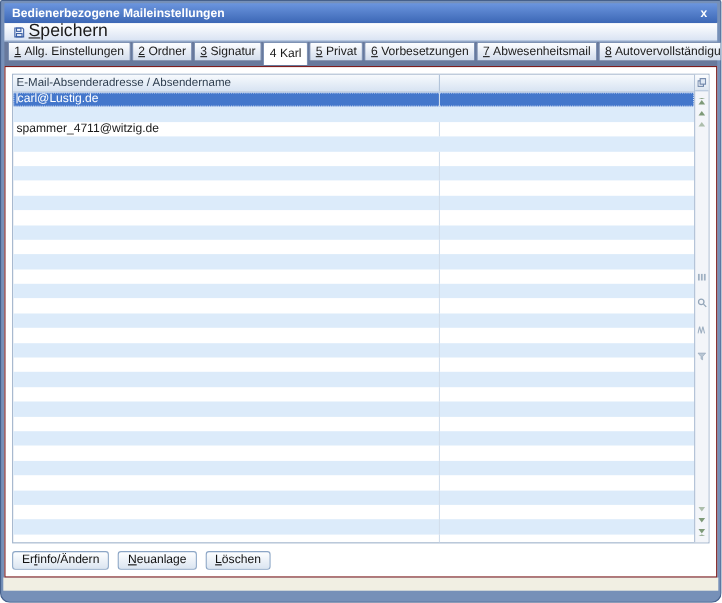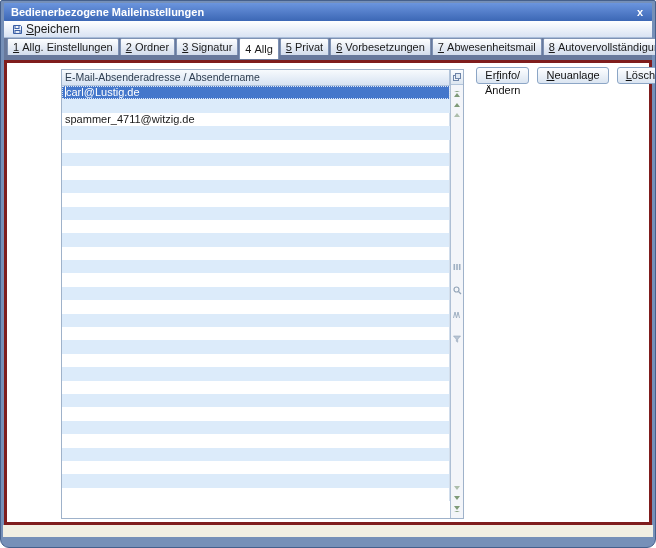--- a/index.html
+++ b/index.html
@@ -19,21 +19,21 @@
     display:flex;align-items:center;padding:0 7px;
     border-radius:1px;
     justify-content:center;
   }
   .close-x{margin-left:auto;font-size:11px;font-weight:bold;color:#fff;cursor:default;padding:0 2px;line-height:1;}
   .toolbar{
     height:16px;flex:0 0 16px;
     background:linear-gradient(#ffffff,#d9e3f3);
     border-bottom:1px solid #a8bcd8;
     display:flex;align-items:center;padding:0 5px;gap:4px;
-    font-size:12px;color:#1a1a1a;
+    font-size:16px;color:#1a1a1a;
   }
   .tool-btn{display:flex;align-items:center;gap:3px;padding:0 3px;}
   .tabband{
     height:22px;flex:0 0 22px;
     background:#68799c;
     display:flex;padding:0 0 0 3px;
     position:relative;z-index:2;
   }
   .tab{
     height:16px;line-height:16px;font-size:11px;
@@ -43,23 +43,23 @@
     border-radius:2px 2px 0 0;color:#1a1a1a;
     white-space:nowrap;position:relative;
   }
   .tab.active{
     height:20px;line-height:20px;background:#fff;
     margin-bottom:-1px;z-index:3;
   }
   u{text-decoration:underline;}
   .page{
     flex:1 1 auto;min-height:0;
-    background:#fff;border:3px solid #7f1d1d;
-    display:flex;flex-direction:row;
-    position:relative;z-index:1;padding-left:48px;
+    background:#fff;border:1px solid #7f1d1d;
+    display:flex;flex-direction:column;
+    position:relative;z-index:1;
   }
   .grid{
     flex:1 1 auto;min-height:0;
     margin:6px 6px 3px 6px;
     border:1px solid #9fb2ca;
     display:flex;
     background:#fff;
   }
   .grid-main{flex:1 1 auto;min-width:0;display:flex;flex-direction:column;}
   .grid-head{
@@ -129,21 +129,21 @@
           </svg>
       </span>
       <span><u>S</u><span>peichern</span></span>
     </span>
   </div>
 
   <div class="tabband">
     <div class="tab"><u>1</u>&nbsp;<span>Allg. Einstellungen</span></div>
     <div class="tab"><u>2</u>&nbsp;<span>Ordner</span></div>
     <div class="tab"><u>3</u>&nbsp;<span>Signatur</span></div>
-    <div class="tab active"><span>4</span>&nbsp;<span>Allg</span></div>
+    <div class="tab active"><span>4</span>&nbsp;<span>Karl</span></div>
     <div class="tab"><u>5</u>&nbsp;<span>Privat</span></div>
     <div class="tab"><u>6</u>&nbsp;<span>Vorbesetzungen</span></div>
     <div class="tab"><u>7</u>&nbsp;<span>Abwesenheitsmail</span></div>
     <div class="tab"><u>8</u>&nbsp;<span>Autovervollständigung</span></div>
   </div>
 
   <div class="page">
 
     <div class="grid">
       <div class="grid-main">

